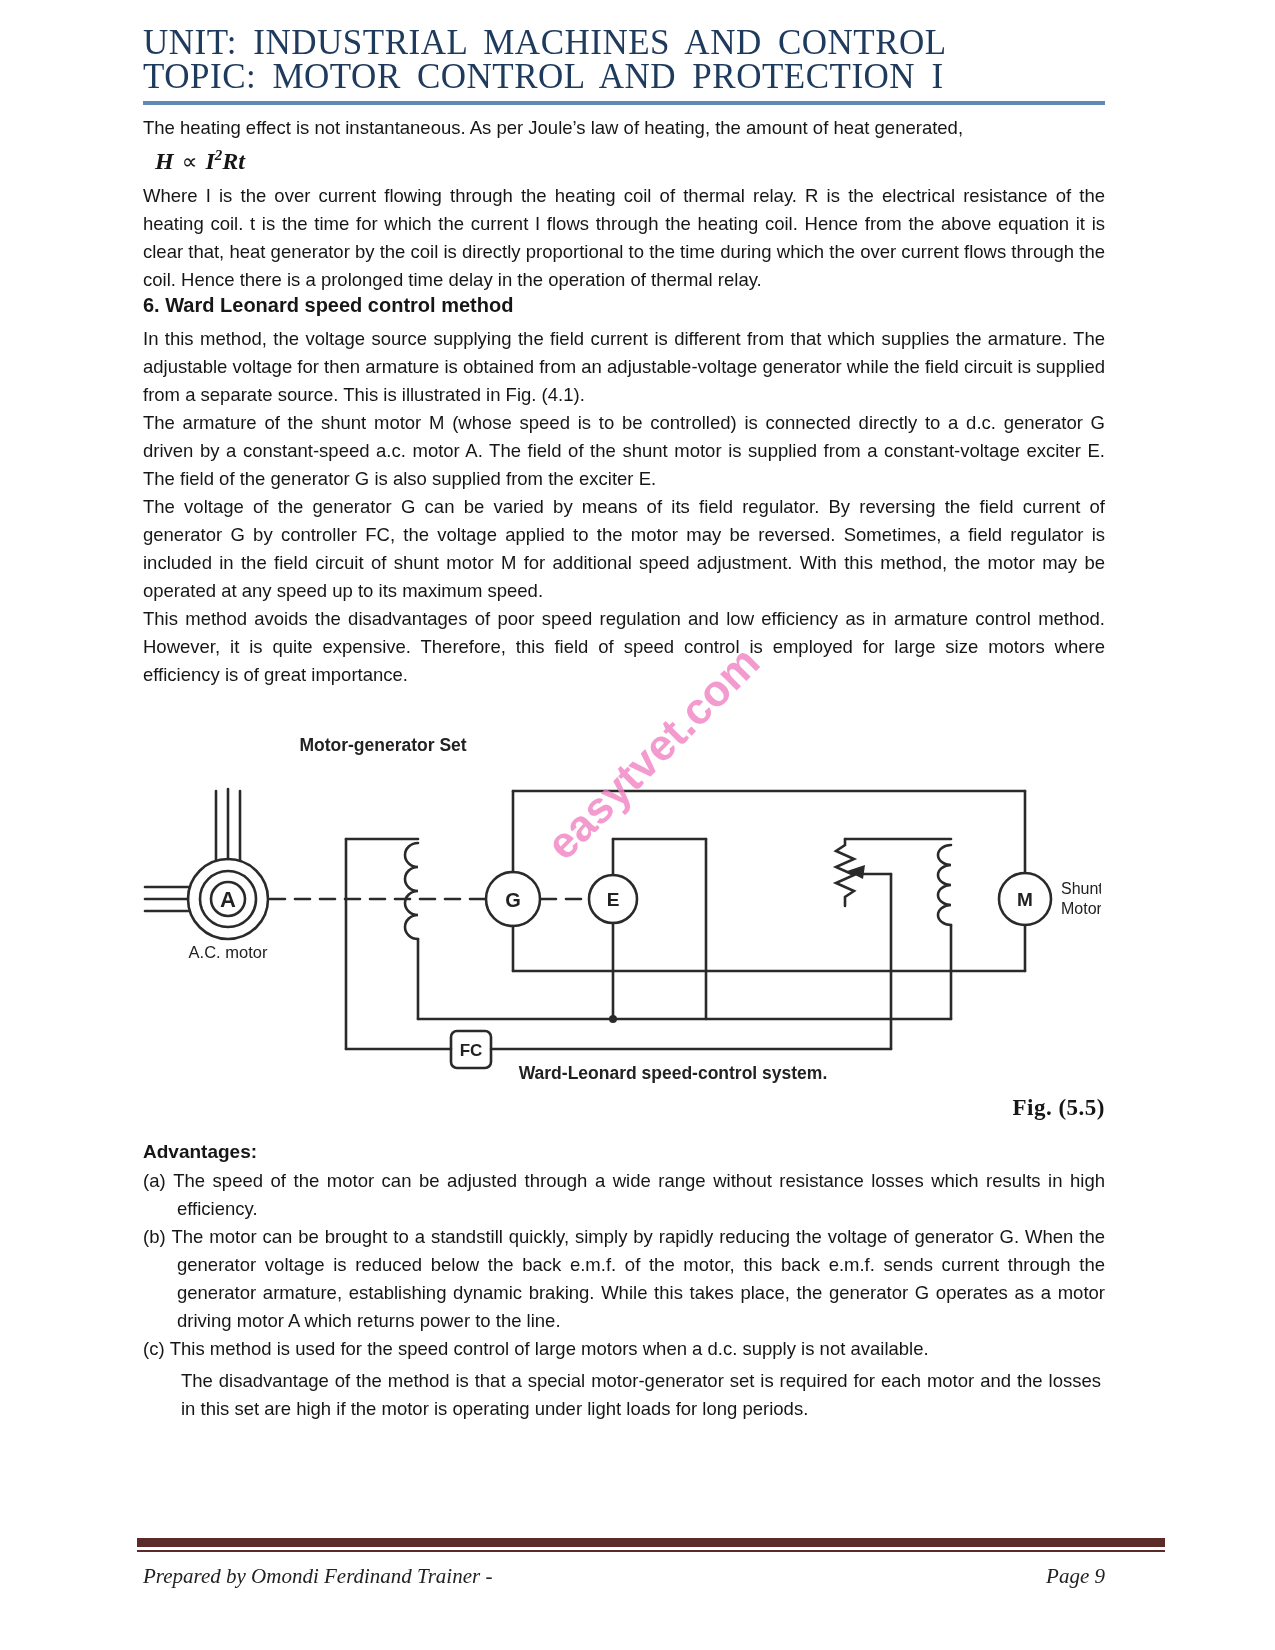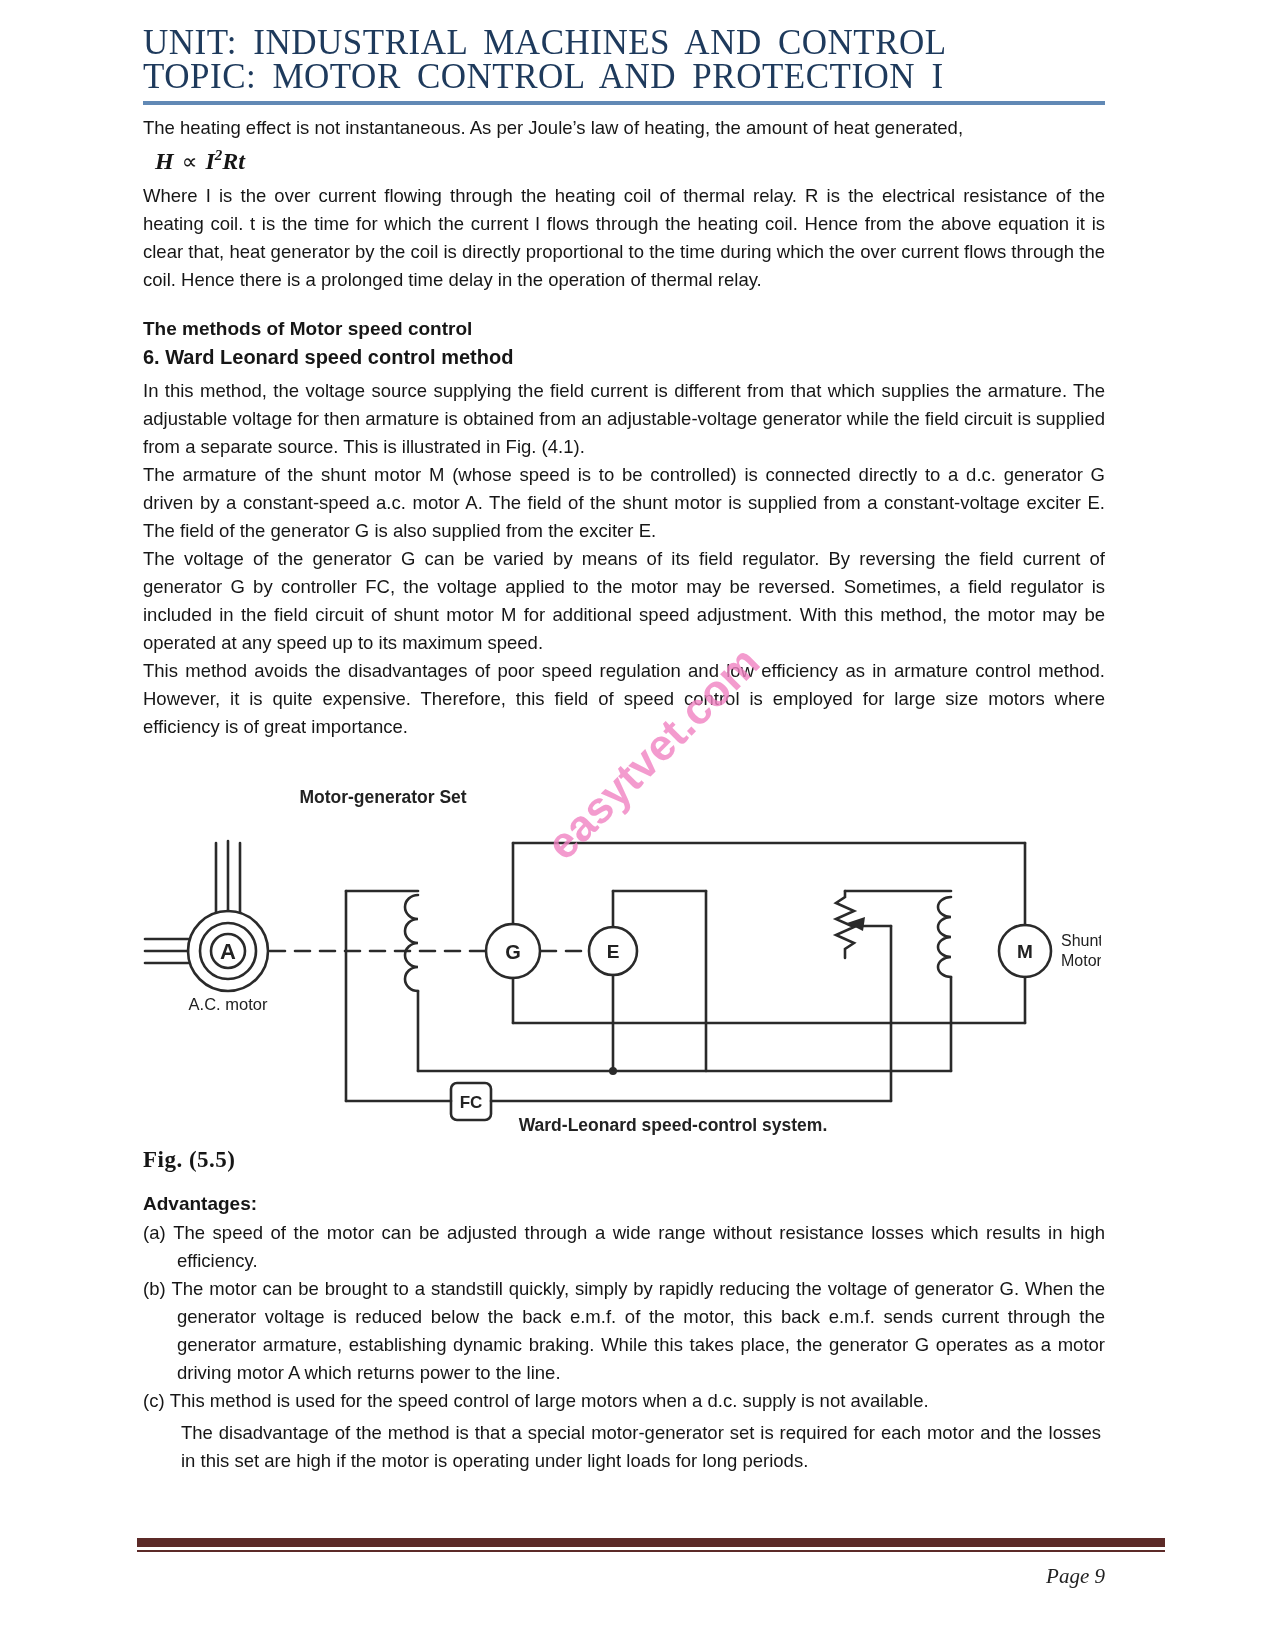--- a/index.html
+++ b/index.html
@@ -23,21 +23,21 @@
     font-style:italic;margin:5px 0 7px 12px;
   }
   .formula .prop{font-style:normal;font-weight:normal;font-size:22px;padding:0 8px;}
   .formula sup{font-size:15px;}
   .h-bold1{font-size:19px;font-weight:bold;margin:24px 0 6px 0;}
   .h-bold2{font-size:20px;font-weight:bold;margin:0 0 8px 0;}
   
   .figure-wrap{margin-top:38px;}
   .fig-number{
     font-family:"Liberation Serif",serif;font-weight:bold;font-size:23px;
-    text-align:left;margin:4px 0 0 0;letter-spacing:.5px;
+    text-align:right;margin:4px 0 0 0;letter-spacing:.5px;
   }
   
   .adv-heading{font-size:19px;font-weight:bold;margin:20px 0 4px 0;}
   .adv-item{font-size:18.5px;line-height:28px;text-align:justify;
     padding-left:34px;text-indent:-34px;margin:0;}
   .adv-extra{font-size:18.5px;line-height:28px;text-align:justify;
     padding-left:34px;margin:4px;}
   
   .watermark{
     position:absolute;left:528px;top:648px;width:250px;height:210px;
@@ -76,21 +76,20 @@
     </div>
 
     <p class="para">The heating effect is not instantaneous. As per Joule’s law of heating, the amount of heat generated,</p>
 
     <div class="formula">
       <span>H</span><span class="prop">∝</span><span>I</span><sup>2</sup><span>Rt</span>
     </div>
 
     <p class="para">Where I is the over current flowing through the heating coil of thermal relay. R is the electrical resistance of the heating coil. t is the time for which the current I flows through the heating coil. Hence from the above equation it is clear that, heat generator by the coil is directly proportional to the time during which the over current flows through the coil. Hence there is a prolonged time delay in the operation of thermal relay.</p>
 
-    <div class="h-bold1">The methods of Motor speed control</div>
     <div class="h-bold2">6. Ward Leonard speed control method</div>
 
     <p class="para">In this method, the voltage source supplying the field current is different from that which supplies the armature. The adjustable voltage for then armature is obtained from an adjustable-voltage generator while the field circuit is supplied from a separate source. This is illustrated in Fig. (4.1).</p>
     <p class="para">The armature of the shunt motor M (whose speed is to be controlled) is connected directly to a d.c. generator G driven by a constant-speed a.c. motor A. The field of the shunt motor is supplied from a constant-voltage exciter E. The field of the generator G is also supplied from the exciter E.</p>
     <p class="para">The voltage of the generator G can be varied by means of its field regulator. By reversing the field current of generator G by controller FC, the voltage applied to the motor may be reversed. Sometimes, a field regulator is included in the field circuit of shunt motor M for additional speed adjustment. With this method, the motor may be operated at any speed up to its maximum speed.</p>
     <p class="para">This method avoids the disadvantages of poor speed regulation and low efficiency as in armature control method. However, it is quite expensive. Therefore, this field of speed control is employed for large size motors where efficiency is of great importance.</p>
 
     <div class="figure-wrap">
       <svg width="958" height="360" viewBox="0 0 958 360">
         <g stroke="#2a2a2a" stroke-width="2.6" fill="none" stroke-linecap="round">
@@ -194,16 +193,17 @@
 
   </div>
 
   <div class="footer-bar">
     <div class="thick"></div>
       <div class="gap"></div>
       <div class="thin"></div>
   </div>
 
   <div class="footer-text">
+    <span style="display:block">Prepared by Omondi Ferdinand Trainer -</span>
     <span class="footer-page">Page 9</span>
   </div>
 
 </div>
 
 </body></html>

